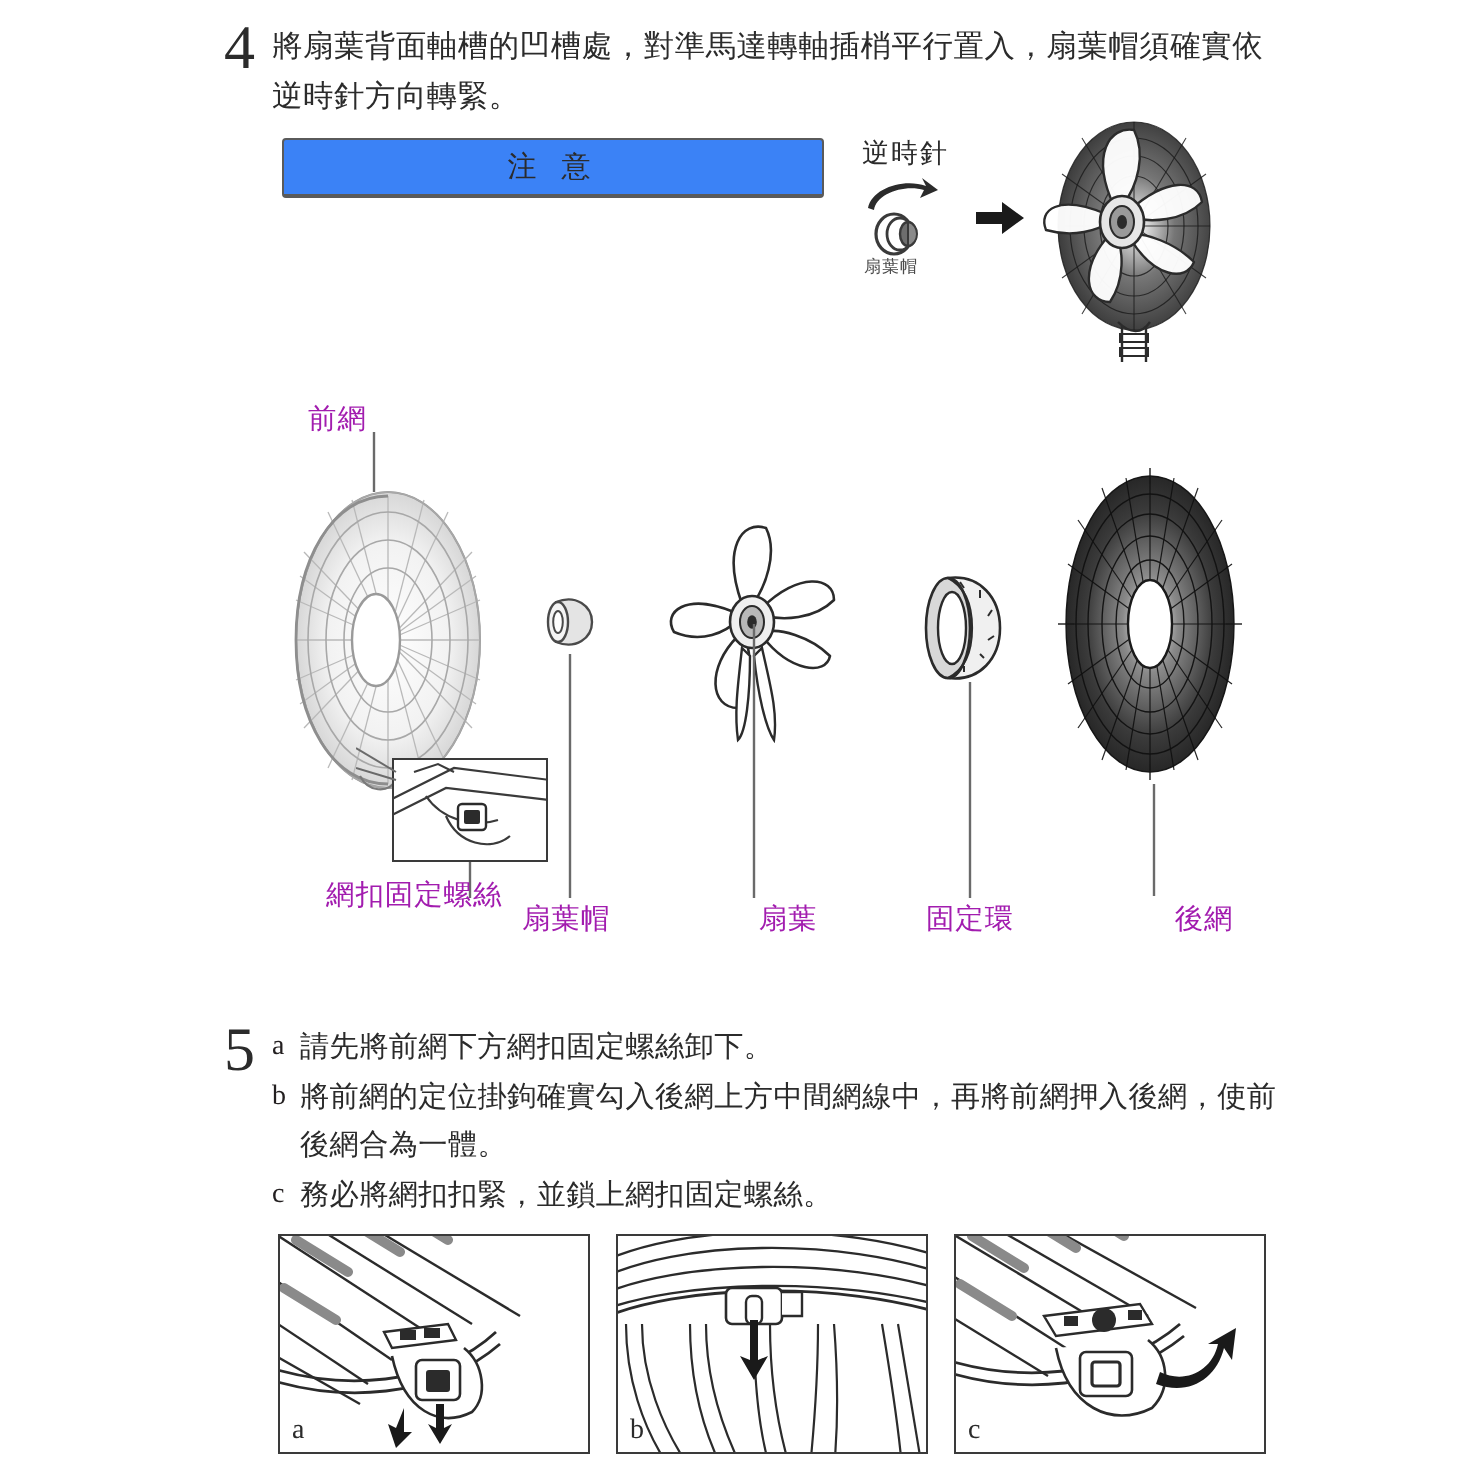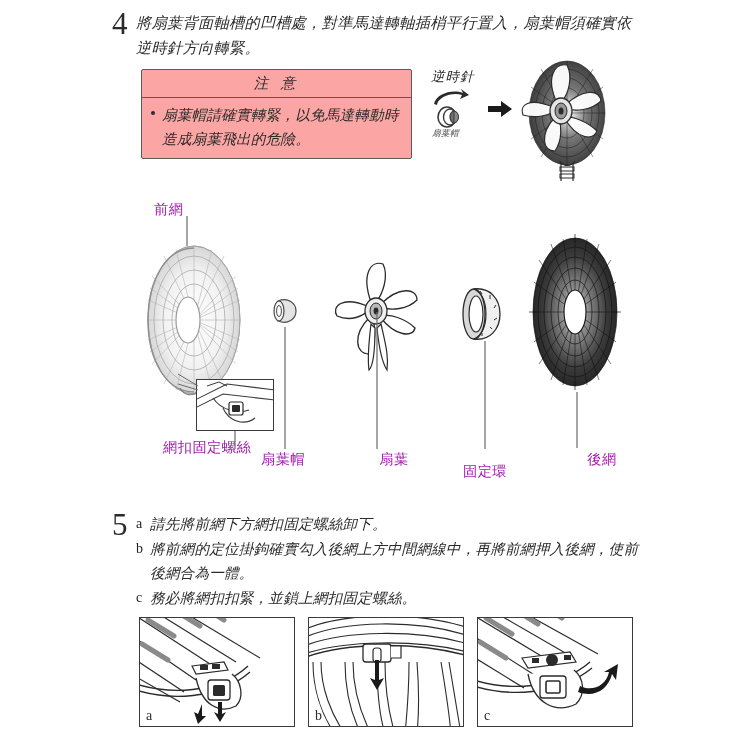--- a/index.html
+++ b/index.html
@@ -25,21 +25,20 @@
     font-family: "Liberation Serif", "DejaVu Serif", serif;
     font-size: 31px;
     font-weight: 400;
     color: #2b2b2b;
     line-height: 1;
     letter-spacing: 0;
   }
   .cjk {
     font-family: "DejaVu Sans", "Liberation Sans", sans-serif;
     color: #2b2b2b;
-    font-style: italic;
   }
 
   
   #step4-num { left: 112px; top: 8px; }
   #step4-body {
     position: absolute;
     left: 136px;
     top: 11px;
     width: 500px;
     font-size: 15.2px;
@@ -48,21 +47,21 @@
   }
 
   
   #notice-box {
     position: absolute;
     left: 141px;
     top: 69px;
     width: 271px;
     border: 1.4px solid #5a5a5a;
     border-radius: 2px;
-    background: #fca5a5;
+    background: #3b82f6;
     box-sizing: border-box;
   }
   #notice-title {
     text-align: center;
     font-size: 14.5px;
     letter-spacing: 4px;
     padding: 4px 0 4px 0;
     border-bottom: 1.4px solid #5a5a5a;
     color: #2b2b2b;
   }
@@ -187,24 +186,20 @@
 <body>
 
 <div id="page">
 
   <div class="step-num" id="step4-num">4</div>
 
   <div class="cjk" id="step4-body">將扇葉背面軸槽的凹槽處，對準馬達轉軸插梢平行置入，扇葉帽須確實依逆時針方向轉緊。</div>
 
   <div id="notice-box">
     <div class="cjk" id="notice-title">注 意</div>
-    <div id="notice-body">
-      <span id="notice-bullet"></span>
-      <span class="cjk">扇葉帽請確實轉緊，以免馬達轉動時造成扇葉飛出的危險。</span>
-    </div>
   </div>
 
   <div class="cjk" id="ccw-label">逆時針</div>
 
   <div id="ccw-icon">
     <svg width="52" height="42" viewBox="0 0 52 42">
       <path d="M4 16 C6 6, 22 1, 33 5 L31 1 L39 7 L30 11 L32 7 C22 4, 8 9, 7 17 Z" fill="#2b2b2b"></path>
       <ellipse cx="17" cy="29" rx="9" ry="10" fill="none" stroke="#3a3a3a" stroke-width="1.6"></ellipse>
       <ellipse cx="20" cy="29" rx="6.5" ry="8" fill="none" stroke="#3a3a3a" stroke-width="1.4"></ellipse>
       <ellipse cx="24" cy="29" rx="4" ry="6" fill="#6e6e6e" stroke="#3a3a3a" stroke-width="1.2"></ellipse>
@@ -437,21 +432,21 @@
   </div>
   <div class="art" style="left:575px; top:392px;">
     <svg width="4" height="56" viewBox="0 0 4 56">
         <line x1="2" y1="0" x2="2" y2="56" stroke="#6a6a6a" stroke-width="1.2"></line>
       </svg>
   </div>
 
   <div class="part-label" style="left:163px; top:438px;">網扣固定螺絲</div>
   <div class="part-label" style="left:283px; top:450px; transform:translateX(-50%);">扇葉帽</div>
   <div class="part-label" style="left:377px; top:450px; transform:translateX(-50%);margin-left:17px;">扇葉</div>
-  <div class="part-label" style="left:485px; top:450px; transform:translateX(-50%);margin-top:12px;">固定環</div>
+  <div class="part-label" style="left:485px; top:450px; transform:translateX(-50%);">固定環</div>
   <div class="part-label" style="left:602px; top:450px; transform:translateX(-50%);font-family:Liberation Serif, serif;">後網</div>
 
   <div class="step-num" id="step5-num">5</div>
 
   <div id="step5-list">
     <div class="s5-row">
       <div class="s5-key">a</div>
       <div class="s5-text cjk">請先將前網下方網扣固定螺絲卸下。</div>
     </div>
     <div class="s5-row">

